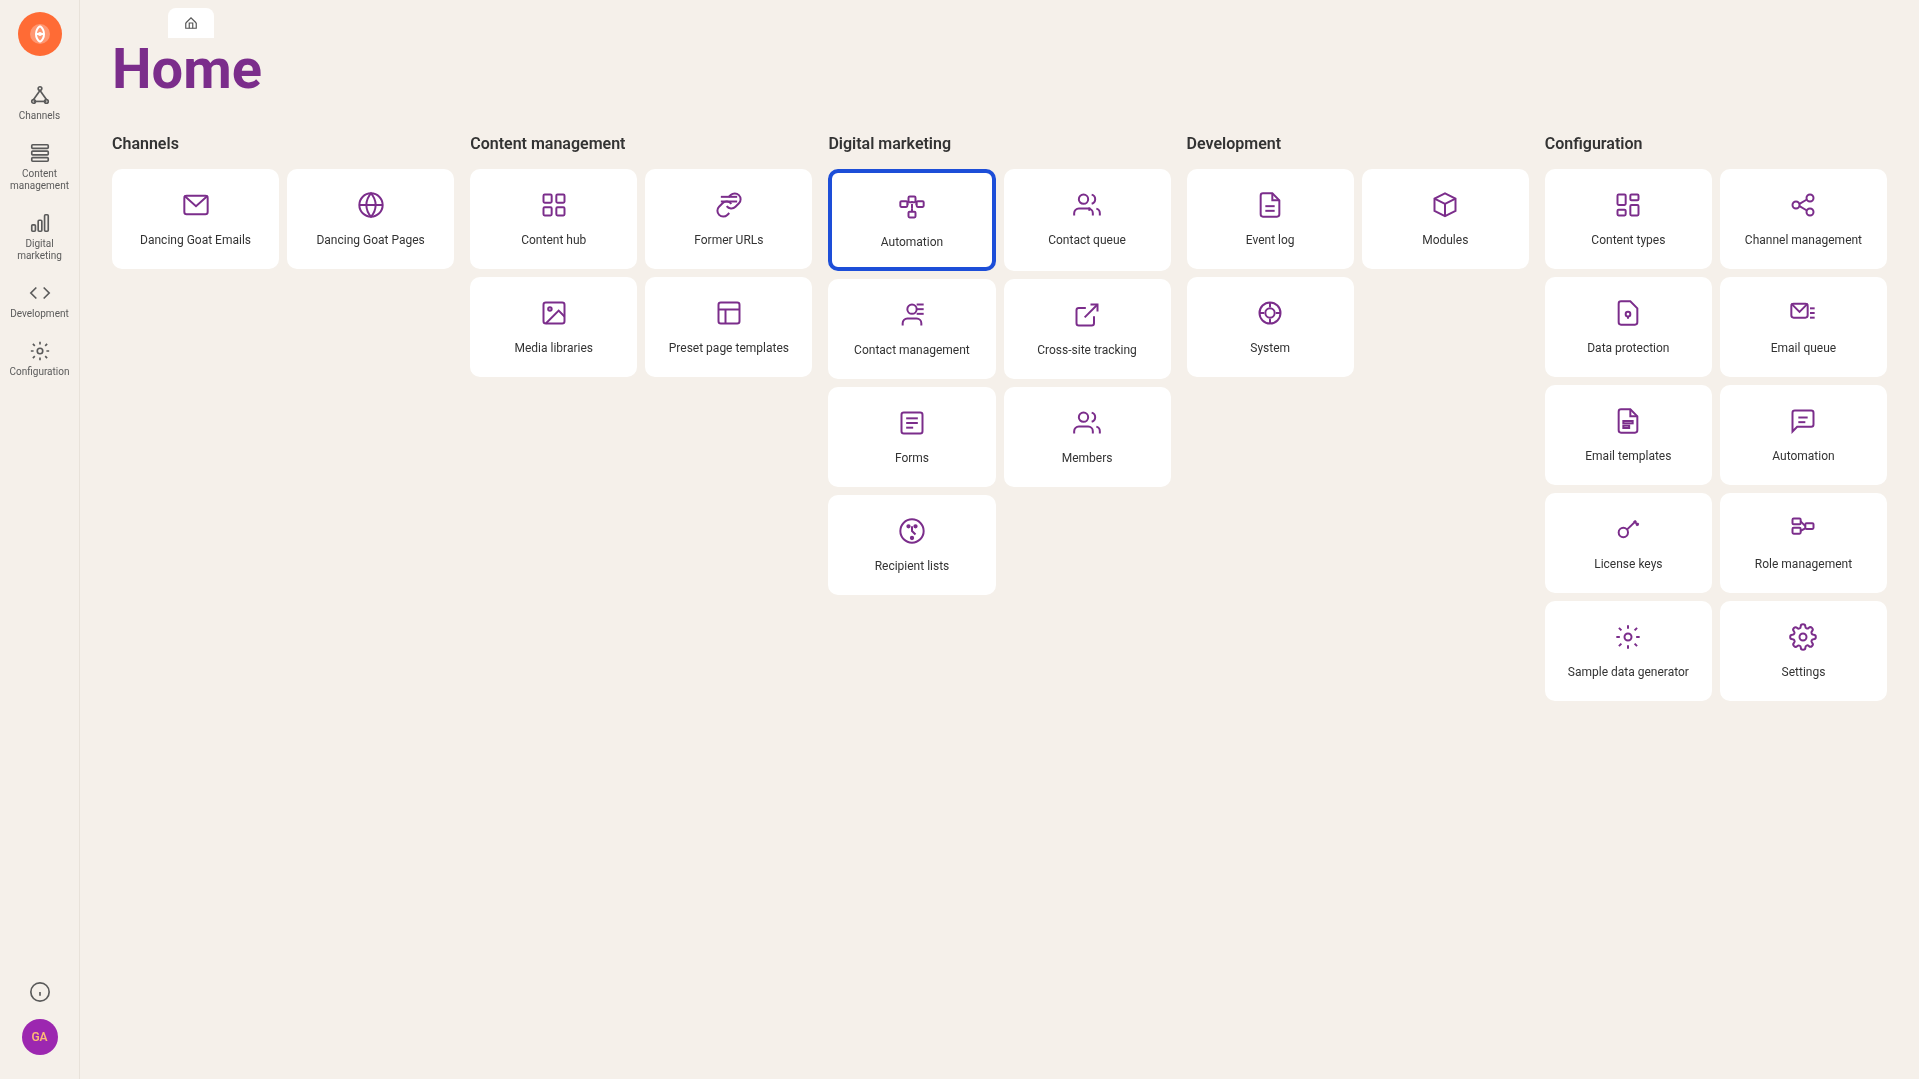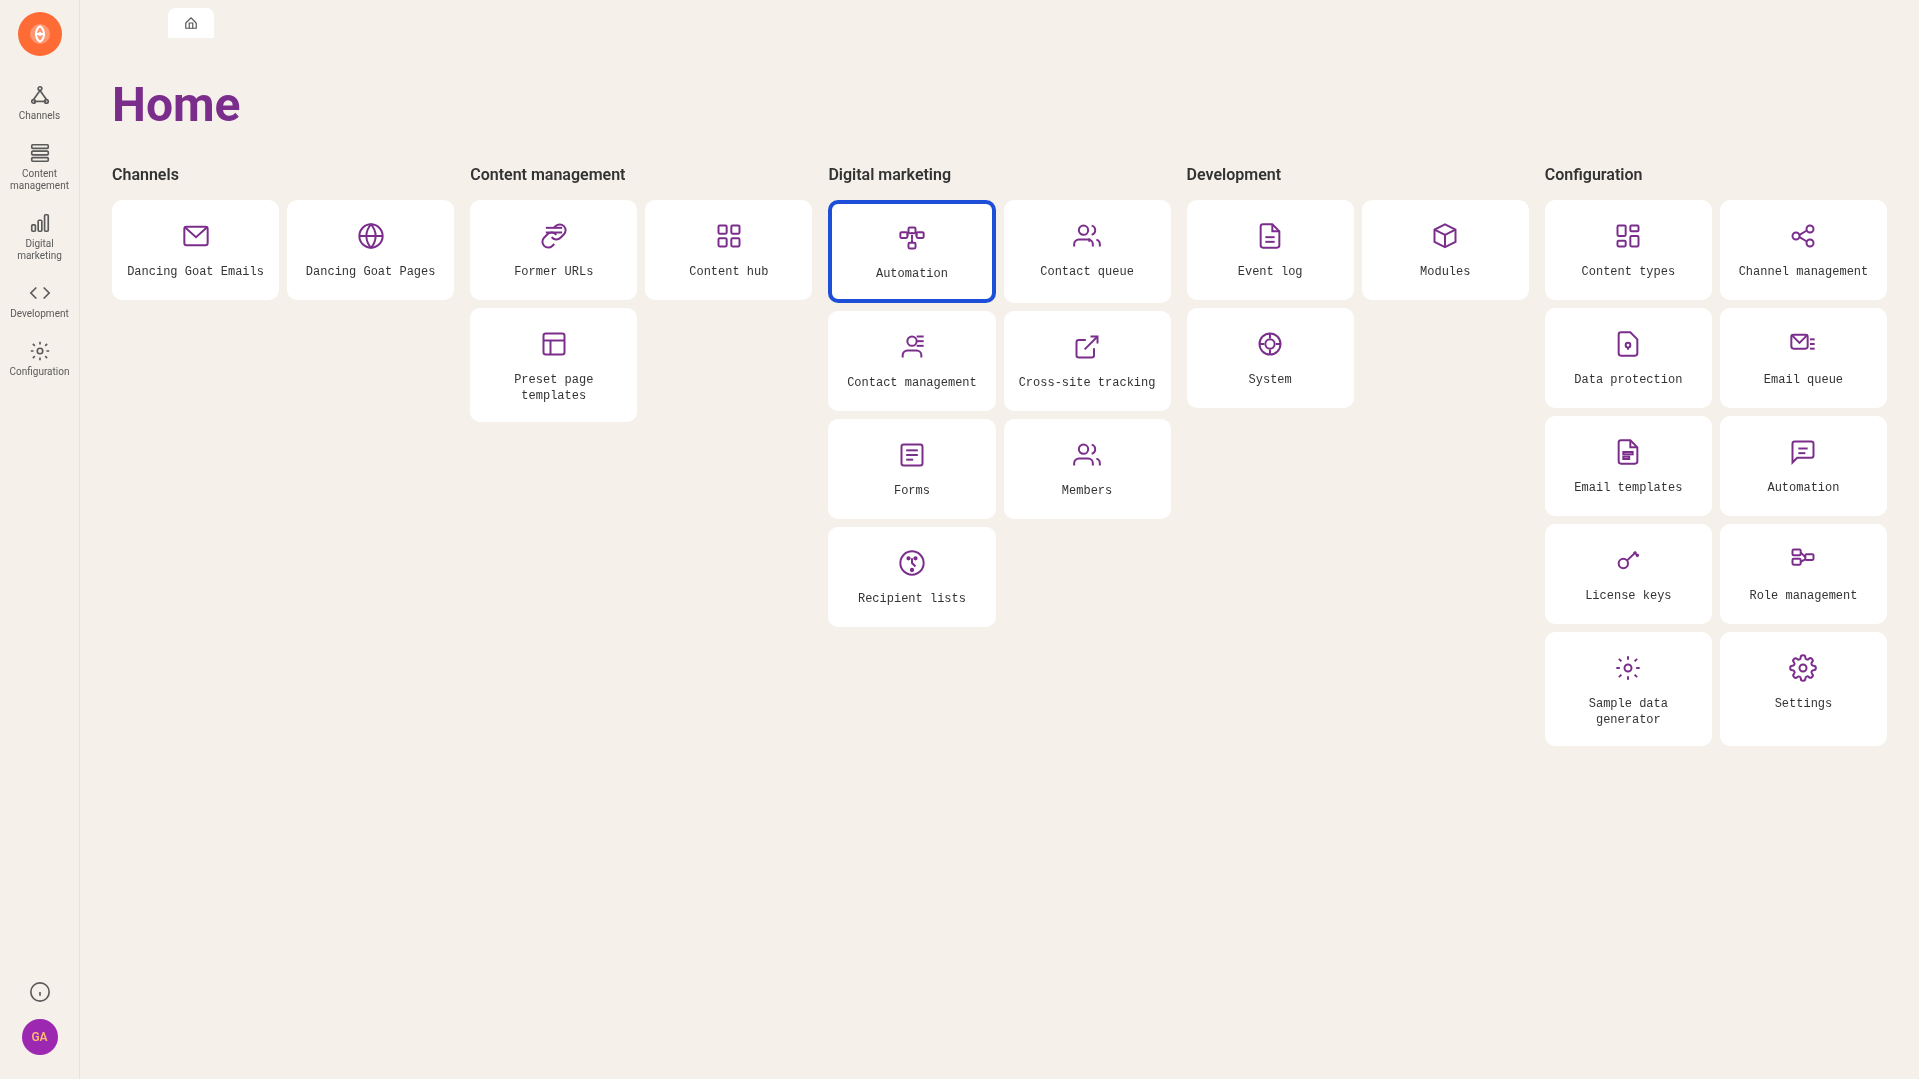--- a/index.html
+++ b/index.html
@@ -112,25 +112,25 @@
 
     
     .main-content {
       flex: 1;
       overflow-y: auto;
       padding: 20px 32px 32px 32px;
       position: relative;
     }
 
     .page-title {
-      font-size: 48px;
+      font-size: 56px;
       font-weight: 700;
       color: #7b2d8b;
       margin-bottom: 32px;
-      margin-top: 56px;
+      margin-top: 16px;
     }
 
     
     .sections-container {
       display: flex;
       gap: 0;
       align-items: flex-start;
     }
 
     .section {
@@ -142,21 +142,20 @@
       font-size: 16px;
       font-weight: 600;
       color: #333;
       margin-bottom: 16px;
     }
 
     .cards-grid {
       display: grid;
       grid-template-columns: repeat(2, 1fr);
       gap: 8px;
-      font-family: Liberation Mono, monospace;
     }
 
     .card {
       background-color: white;
       border-radius: 10px;
       padding: 20px 12px 16px 12px;
       display: flex;
       flex-direction: column;
       align-items: center;
       gap: 10px;
@@ -303,35 +302,43 @@
               <div class="card-label">Dancing Goat Pages</div>
             </div>
           </div>
         </div>
         <div style="width: 16px;"></div>
         <div class="section">
           <div class="section-title">Content management</div>
           <div class="cards-grid">
             <div class="card">
               <div class="card-icon"><svg width="28" height="28" viewBox="0 0 24 24" fill="none" stroke="#7b2d8b" stroke-width="1.7">
+                  <rect x="3" y="3" width="7" height="7" rx="1"></rect>
+                  <rect x="14" y="3" width="7" height="7" rx="1"></rect>
+                  <rect x="3" y="14" width="7" height="7" rx="1"></rect>
+                  <rect x="14" y="14" width="7" height="7" rx="1"></rect>
+                </svg></div>
+              <div class="card-label">Content hub</div>
+            </div>
+            <div class="card">
+              <div class="card-icon"><svg width="28" height="28" viewBox="0 0 24 24" fill="none" stroke="#7b2d8b" stroke-width="1.7">
                   <path d="M10 13a5 5 0 0 0 7.54.54l3-3a5 5 0 0 0-7.07-7.07l-1.72 1.71"></path>
                   <path d="M14 11a5 5 0 0 0-7.54-.54l-3 3a5 5 0 0 0 7.07 7.07l1.71-1.71"></path>
                   <line x1="5" y1="5" x2="19" y2="5"></line>
                   <line x1="5" y1="9" x2="19" y2="9"></line>
                 </svg></div>
               <div class="card-label">Former URLs</div>
             </div>
             <div class="card">
               <div class="card-icon"><svg width="28" height="28" viewBox="0 0 24 24" fill="none" stroke="#7b2d8b" stroke-width="1.7">
-                  <rect x="3" y="3" width="7" height="7" rx="1"></rect>
-                  <rect x="14" y="3" width="7" height="7" rx="1"></rect>
-                  <rect x="3" y="14" width="7" height="7" rx="1"></rect>
-                  <rect x="14" y="14" width="7" height="7" rx="1"></rect>
-                </svg></div>
-              <div class="card-label">Content hub</div>
+                  <rect x="3" y="3" width="18" height="18" rx="2"></rect>
+                  <circle cx="8.5" cy="8.5" r="1.5"></circle>
+                  <polyline points="21,15 16,10 5,21"></polyline>
+                </svg></div>
+              <div class="card-label">Media libraries</div>
             </div>
             <div class="card">
               <div class="card-icon"><svg width="28" height="28" viewBox="0 0 24 24" fill="none" stroke="#7b2d8b" stroke-width="1.7">
                   <rect x="3" y="3" width="18" height="18" rx="2"></rect>
                   <line x1="3" y1="9" x2="21" y2="9"></line>
                   <line x1="9" y1="21" x2="9" y2="9"></line>
                 </svg></div>
               <div class="card-label">Preset page templates</div>
             </div>
           </div>

